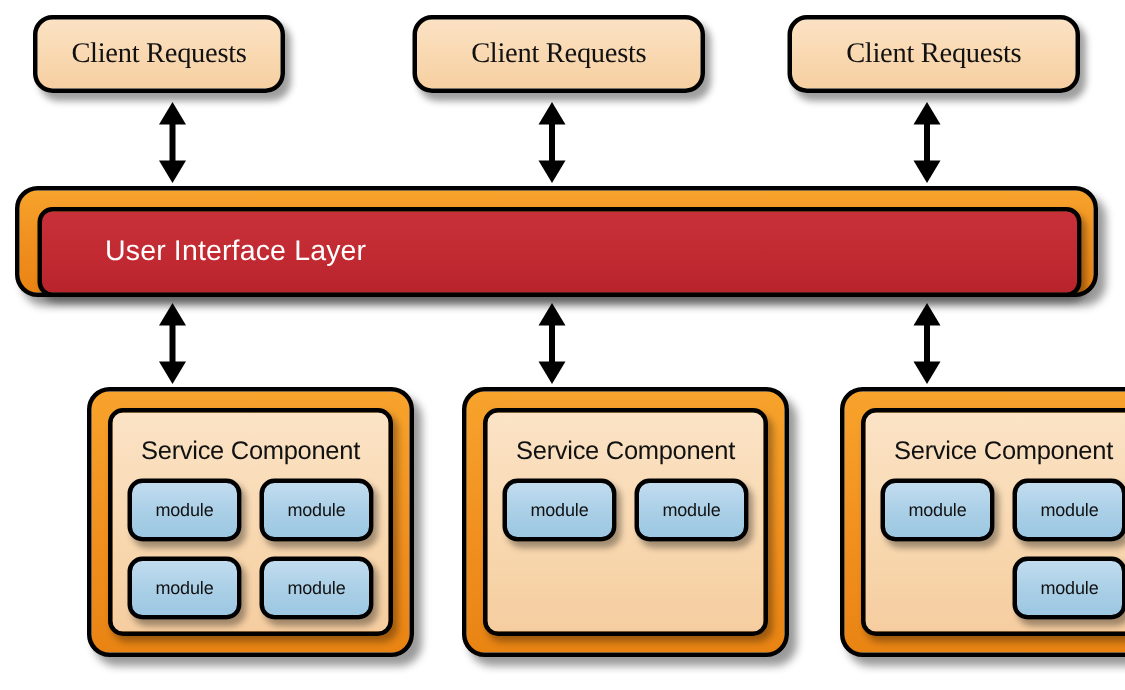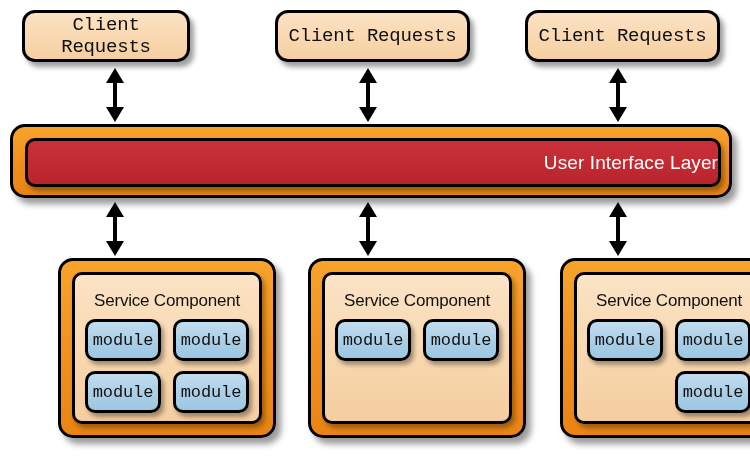--- a/index.html
+++ b/index.html
@@ -32,21 +32,21 @@
   }
 
   
   .client-box {
     height: 52px;
     border-radius: 13px;
     background: linear-gradient(180deg, #fbe2c4 0%, #f9d8b0 55%, #f6cfa2 100%);
     color: #111111;
     font-size: 19px;
     letter-spacing: -0.2px;
-    font-family: Liberation Mono, monospace;
+    font-family: Liberation Serif, serif;
   }
 
   
   .ui-outer {
     position: absolute;
     box-sizing: border-box;
     left: 10px;
     top: 124px;
     width: 722px;
     height: 74px;
@@ -54,32 +54,33 @@
     border-radius: 15px;
     background: linear-gradient(180deg, #f7a32c 0%, #f1901f 50%, #e98413 100%);
     box-shadow: 5px 6px 6px rgba(0,0,0,0.40);
   }
   .ui-inner {
     position: absolute;
     box-sizing: border-box;
     left: 12px;
     top: 11px;
     width: 696px;
-    height: 49px;
+    height: 60px;
     border: 3px solid #000000;
     border-radius: 10px;
     background: linear-gradient(180deg, #c8313a 0%, #c22a32 55%, #b8242c 100%);
     display: flex;
     align-items: center;
-    justify-content: flex-end;
+    justify-content: flex-start;
     color: #ffffff;
     font-size: 19px;
     letter-spacing: 0.1px;
     font-family: "Liberation Sans Narrow", "Liberation Sans", sans-serif;
     box-shadow: 3px 4px 5px rgba(0,0,0,0.35);
+    padding-left: 42px;
   }
 
   
   .svc-outer {
     position: absolute;
     box-sizing: border-box;
     top: 258px;
     height: 180px;
     border: 3px solid #000000;
     border-radius: 15px;
@@ -124,24 +125,24 @@
     align-content: start;
   }
   .module {
     box-sizing: border-box;
     border: 3px solid #000000;
     border-radius: 10px;
     background: linear-gradient(180deg, #c2dcef 0%, #abd0e7 50%, #9cc7e2 100%);
     display: flex;
     align-items: center;
     justify-content: center;
-    font-size: 17px;
+    font-size: 12px;
     color: #111111;
     letter-spacing: -0.1px;
-    font-family: Liberation Mono, monospace;
+    font-family: Liberation Sans, sans-serif;
     box-shadow: 3px 4px 4px rgba(0,0,0,0.35);
   }
   .module.offset-right {
     grid-column: 2;
   }
 
   
   .arrow {
     position: absolute;
     width: 22px;

